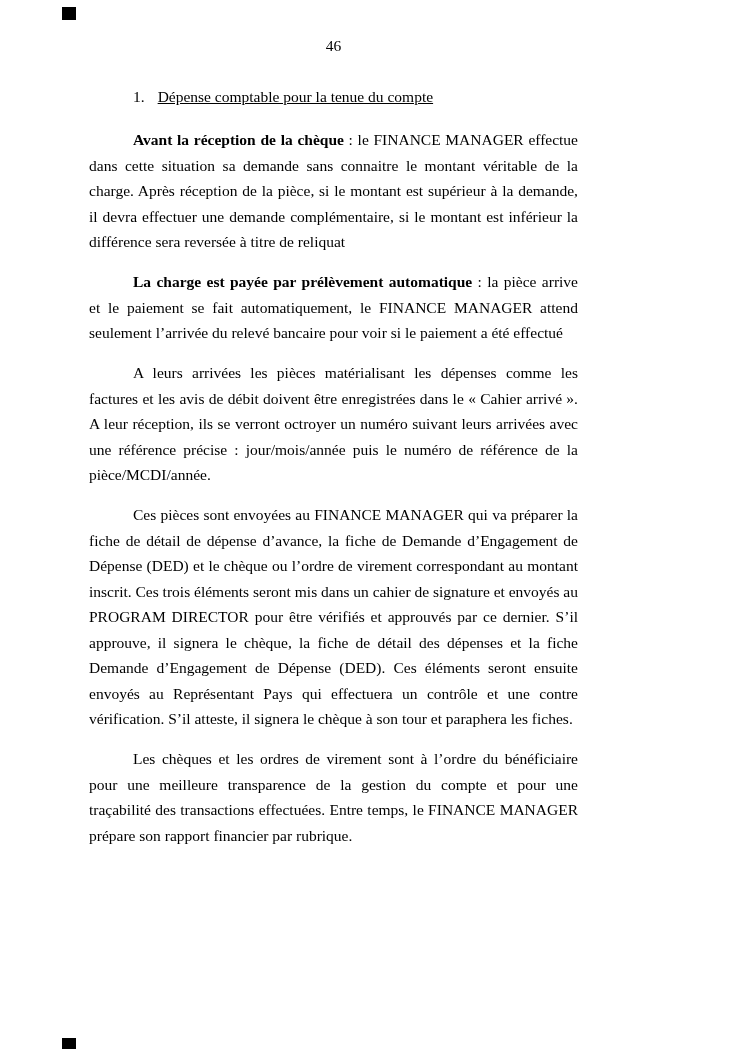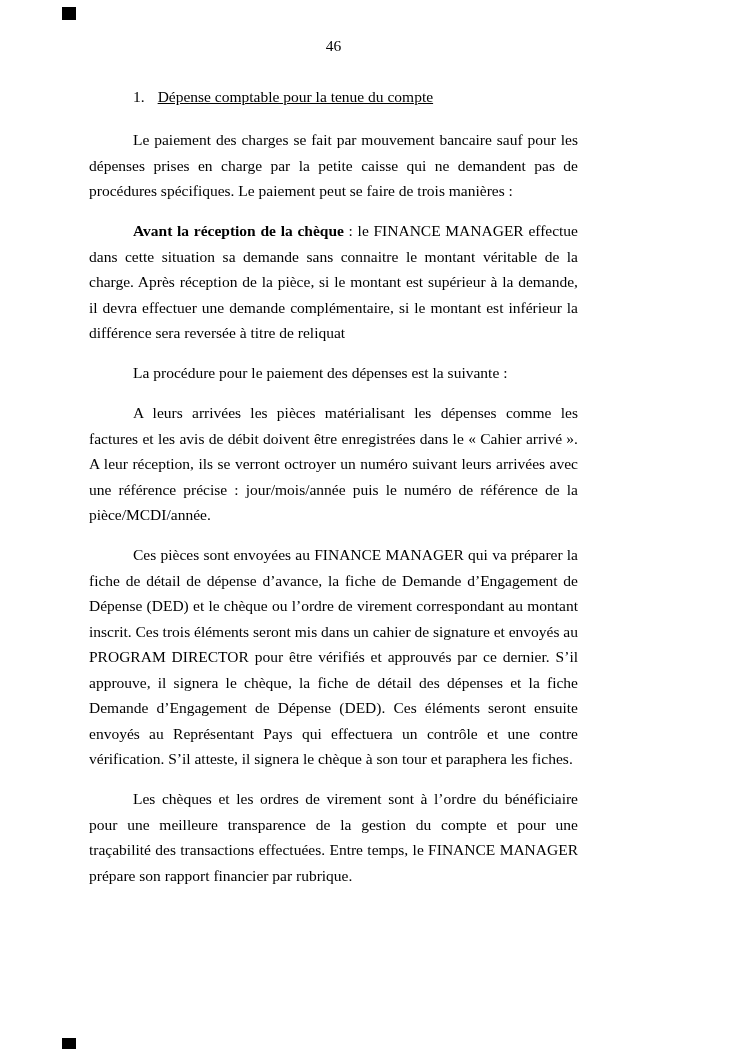--- a/index.html
+++ b/index.html
@@ -46,27 +46,26 @@
 
   <div class="scan-mark top"></div>
   <div class="scan-mark bottom"></div>
 
   <div class="page-number">46</div>
 
   <div class="content">
 
     <div class="heading"><span class="h-num">1.</span><span class="h-title">Dépense comptable pour la tenue du compte</span></div>
 
-    <p class="para"><b></b><span>Le paiement des charges se fait par mouvement bancaire sauf pour les dépenses prises en charge par la petite caisse qui ne demandent pas de procédures spécifiques. Le paiement peut se faire de trois manières :</span></p>
 
 
     <p class="para"><b>Avant la réception de la chèque</b><span> : le FINANCE MANAGER effectue dans cette situation sa demande sans connaitre le montant véritable de la charge. Après réception de la pièce, si le montant est supérieur à la demande, il devra effectuer une demande complémentaire, si le montant est inférieur la différence sera reversée à titre de reliquat</span></p>
 
+    <p class="para"><b>La charge est payée par prélèvement automatique</b><span> : la pièce arrive et le paiement se fait automatiquement, le FINANCE MANAGER attend seulement l’arrivée du relevé bancaire pour voir si le paiement a été effectué</span></p>
 
-    <p class="para"><b></b><span>La procédure pour le paiement des dépenses est la suivante :</span></p>
 
     <p class="para"><b></b><span>A leurs arrivées les pièces matérialisant les dépenses comme les factures et les avis de débit doivent être enregistrées dans le « Cahier arrivé ». A leur réception, ils se verront octroyer un numéro suivant leurs arrivées avec une référence précise : jour/mois/année puis le numéro de référence de la pièce/MCDI/année.</span></p>
 
     <p class="para"><b></b><span>Ces pièces sont envoyées au FINANCE MANAGER qui va préparer la fiche de détail de dépense d’avance, la fiche de Demande d’Engagement de Dépense (DED)  et le chèque ou l’ordre de virement correspondant au montant inscrit. Ces trois éléments seront mis dans un cahier de signature et envoyés au PROGRAM DIRECTOR pour être vérifiés et approuvés par ce dernier. S’il approuve, il signera le chèque, la fiche de détail des dépenses et la fiche Demande d’Engagement de Dépense (DED). Ces éléments seront ensuite envoyés au Représentant Pays qui effectuera un contrôle et une contre vérification. S’il atteste, il signera le chèque à son tour et paraphera les fiches.</span></p>
 
     <p class="para"><b></b><span>Les chèques et les ordres de virement sont à l’ordre du bénéficiaire pour une meilleure transparence de la gestion du compte et pour une traçabilité des transactions effectuées. Entre temps, le FINANCE MANAGER prépare son rapport financier par rubrique.</span></p>
 
   </div>
 </div>
 

